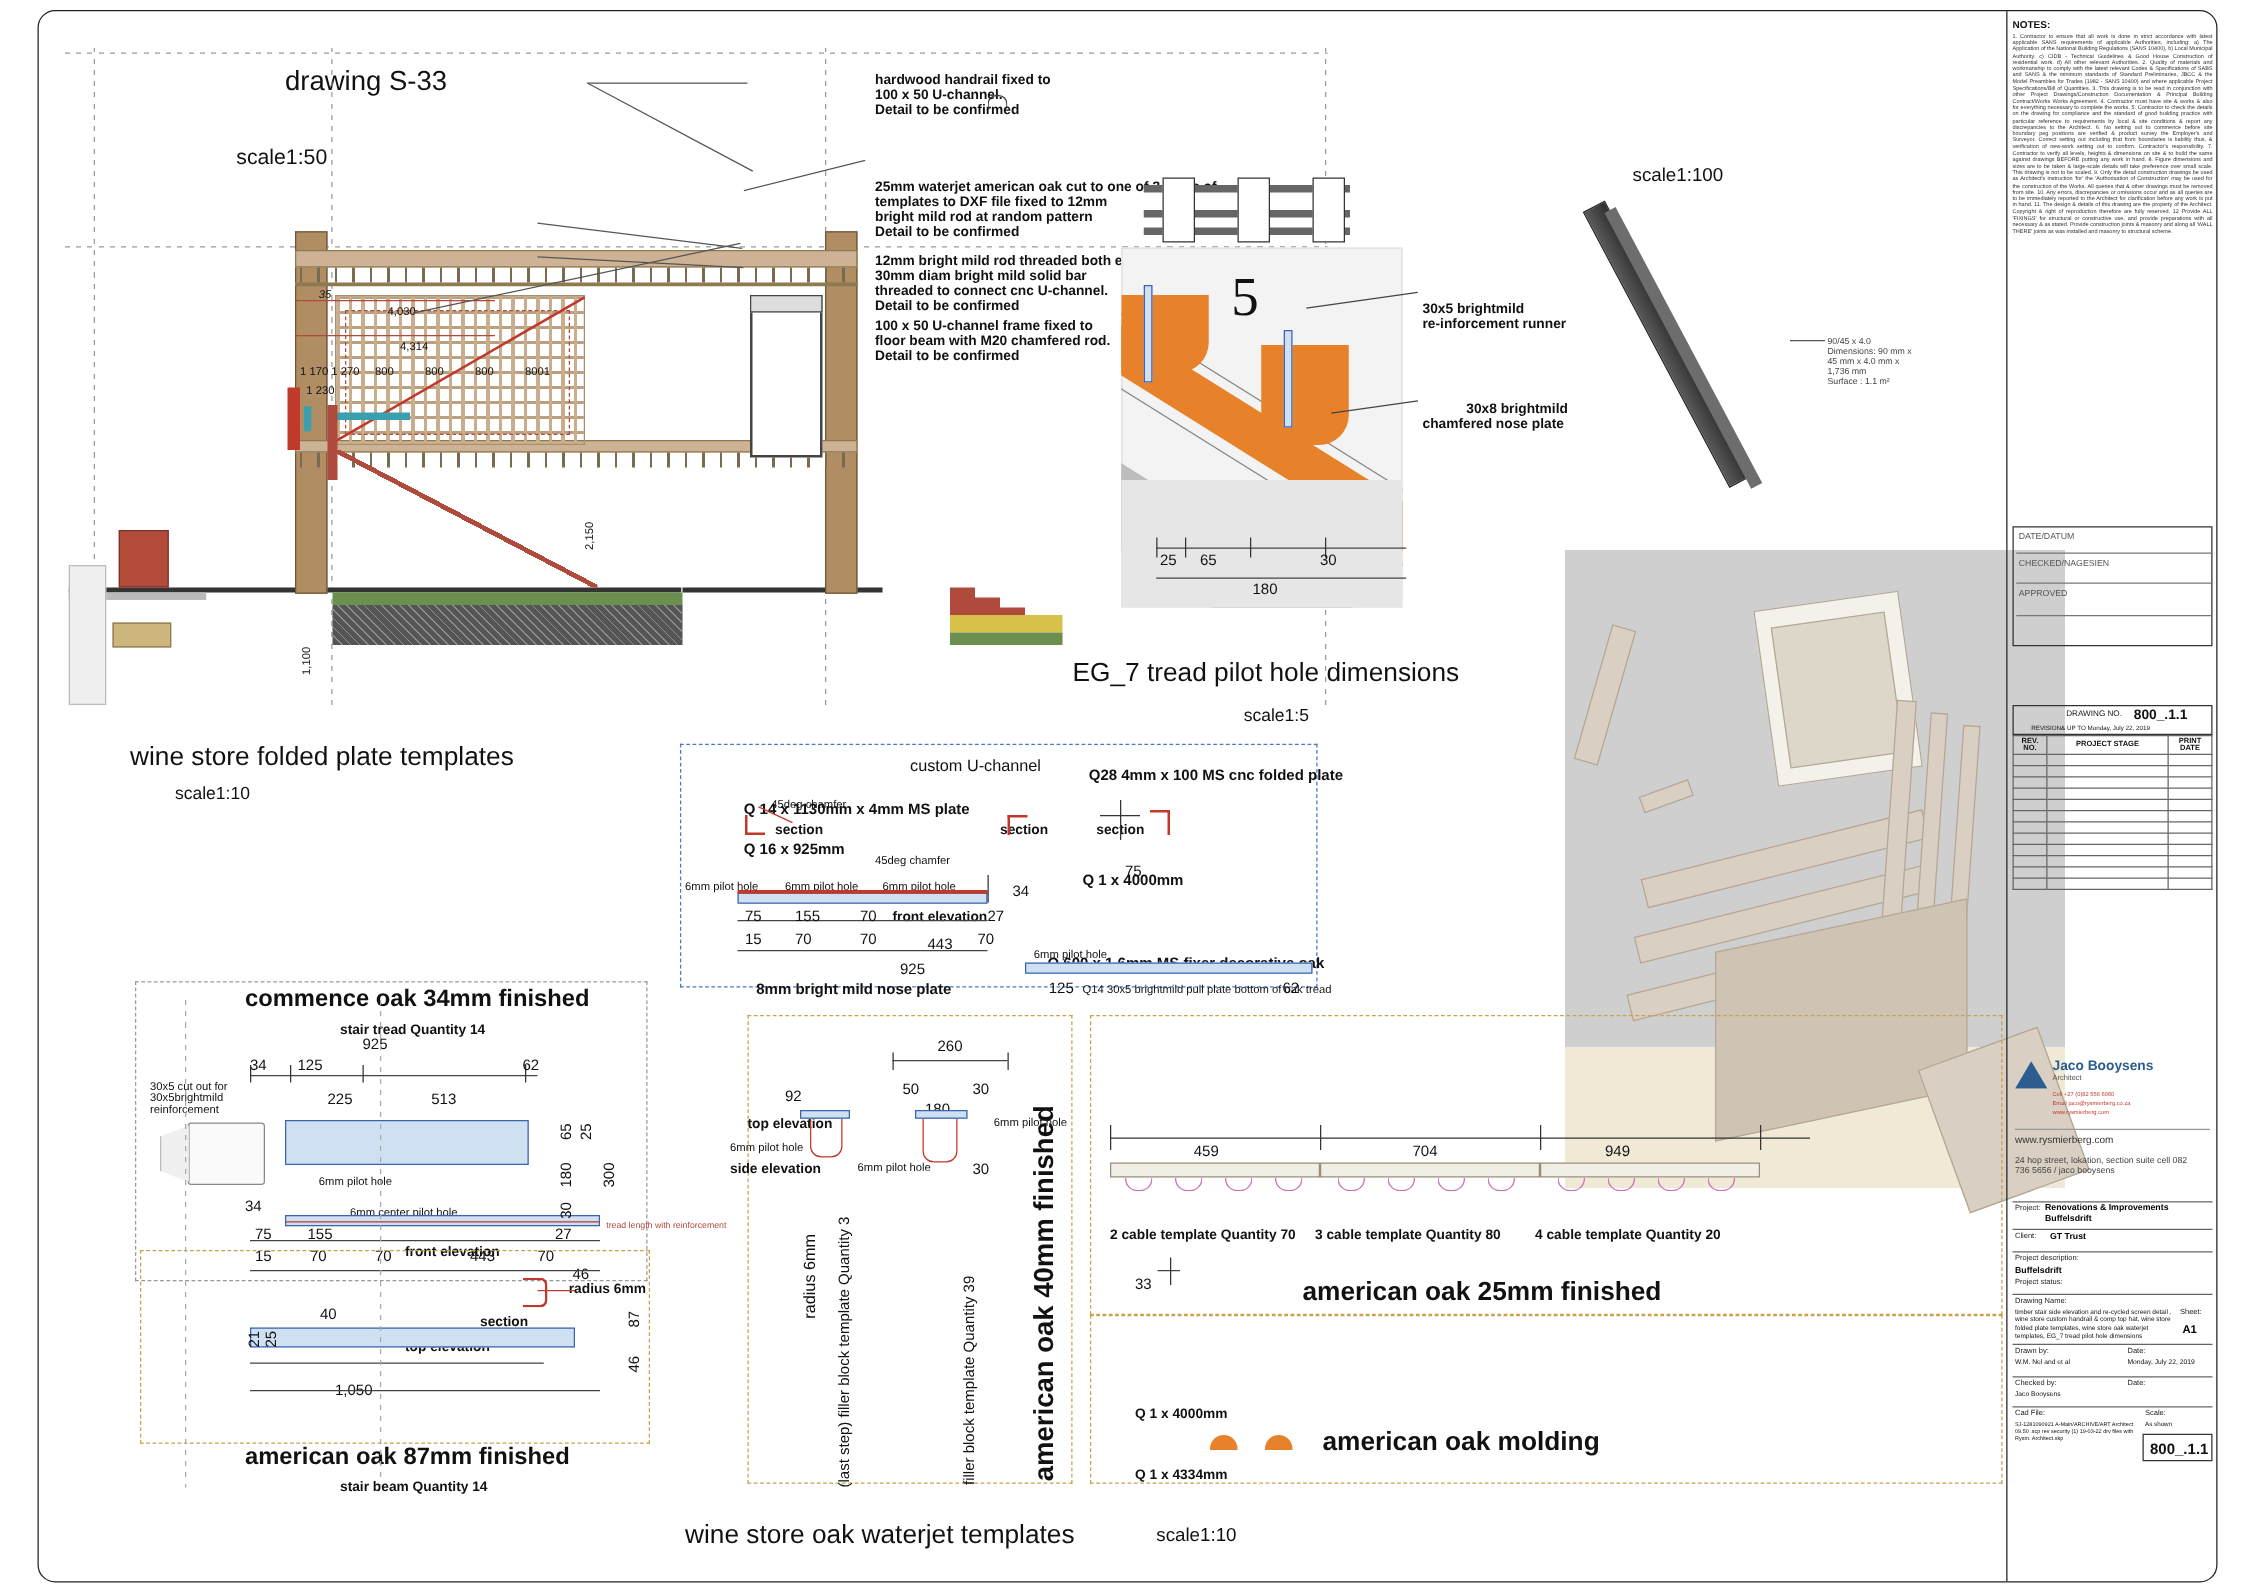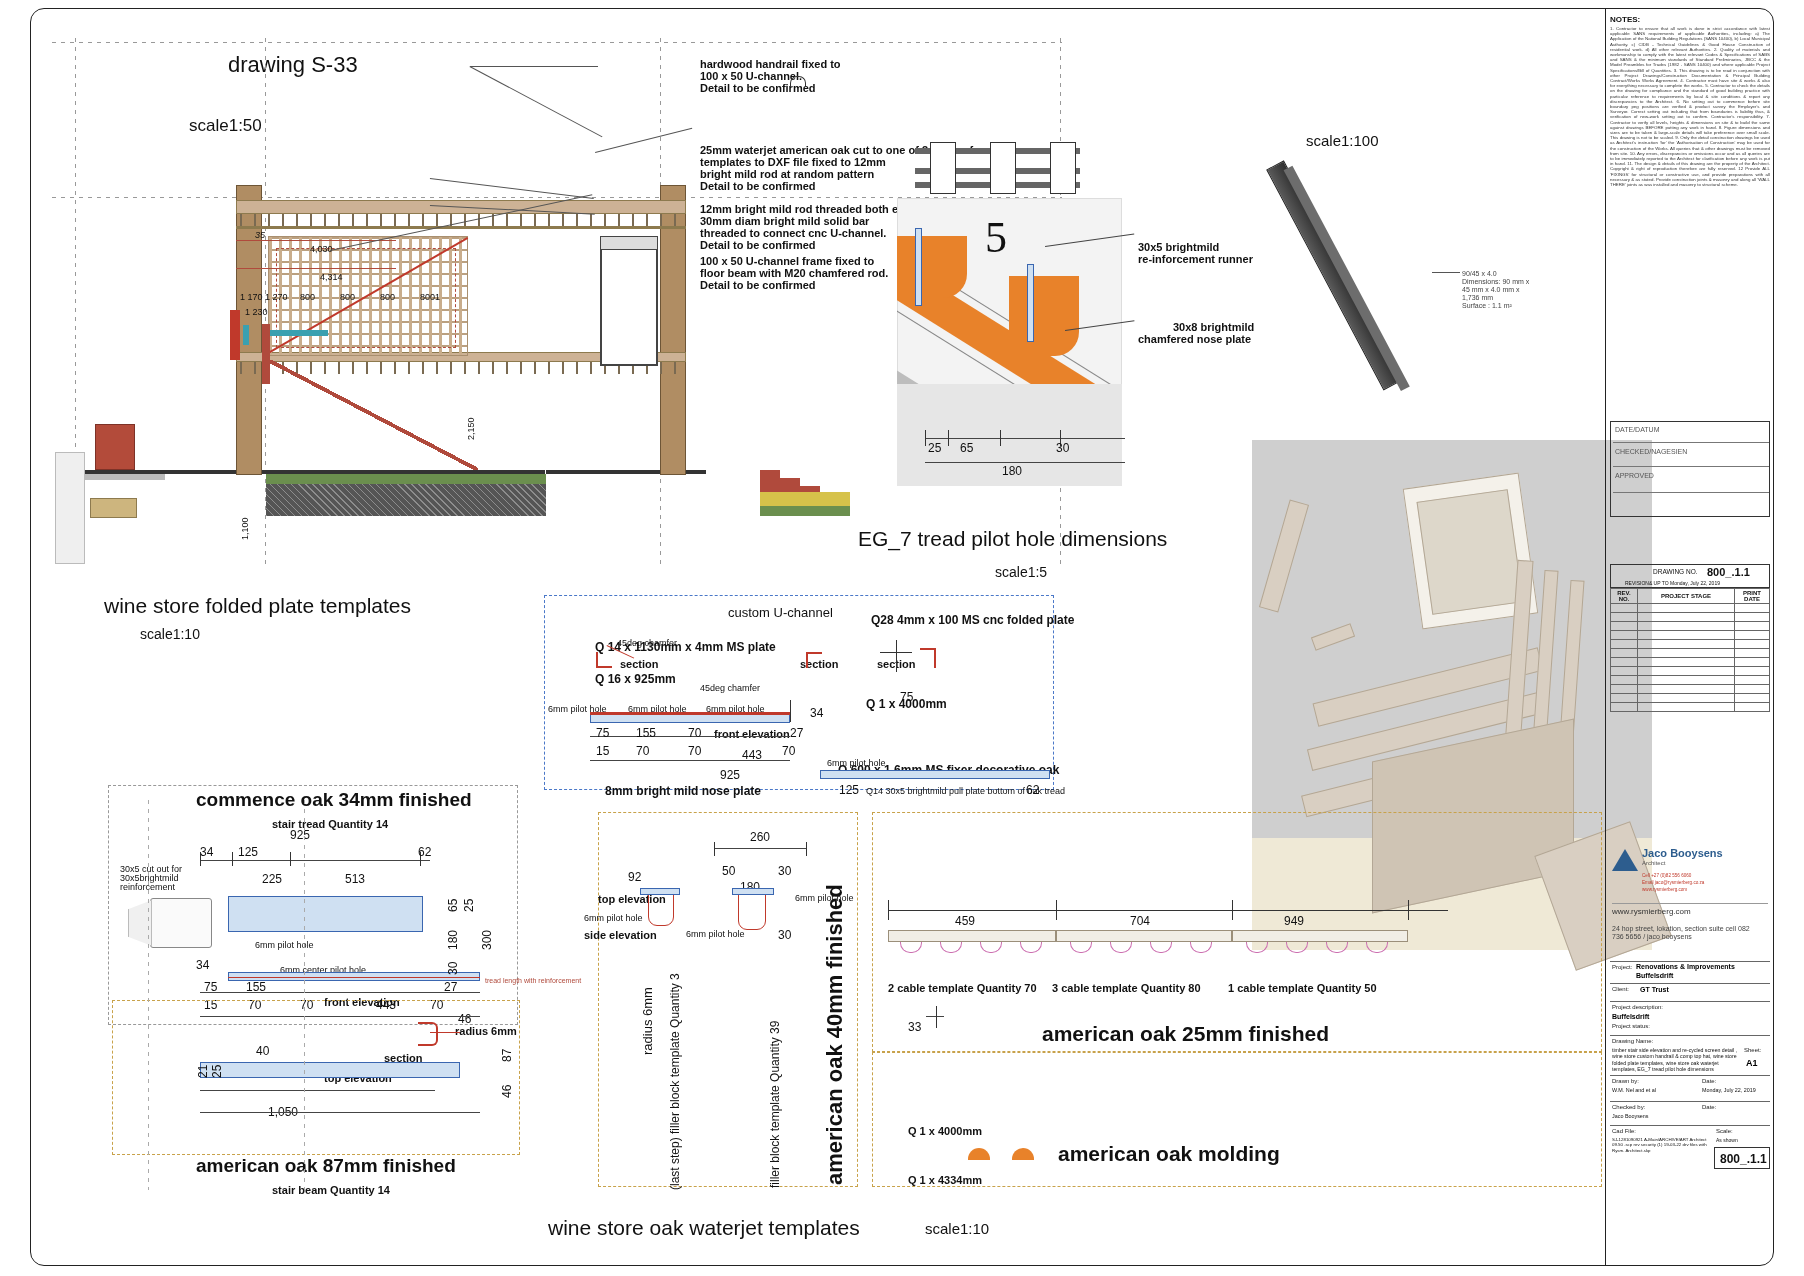--- a/index.html
+++ b/index.html
@@ -409,21 +409,21 @@
     <div class="t dim" style="left:1130px;top:914px;">704</div>
     <div class="t sml" style="left:1052px;top:982px;">3 cable template Quantity 80</div>
     <div class="vline" style="left:1232px;top:900px;height:20px;"></div>
 
     <div class="abs" style="left:1232px;top:930px;width:176px;height:12px;background:#f1eee6;border:1px solid #9b8f7a;box-sizing:border-box;"></div>
     <div class="abs" style="left:1246px;top:942px;width:20px;height:10px;border:1px solid #cc6fb0;border-top:none;border-radius:0 0 10px 10px;"></div>
     <div class="abs" style="left:1286px;top:942px;width:20px;height:10px;border:1px solid #cc6fb0;border-top:none;border-radius:0 0 10px 10px;"></div>
     <div class="abs" style="left:1326px;top:942px;width:20px;height:10px;border:1px solid #cc6fb0;border-top:none;border-radius:0 0 10px 10px;"></div>
     <div class="abs" style="left:1366px;top:942px;width:20px;height:10px;border:1px solid #cc6fb0;border-top:none;border-radius:0 0 10px 10px;"></div>
     <div class="t dim" style="left:1284px;top:914px;">949</div>
-    <div class="t sml" style="left:1228px;top:982px;">1 cable template Quantity 50</div>
+    <div class="t sml" style="left:1228px;top:982px;">4 cable template Quantity 20</div>
     <div class="vline" style="left:1408px;top:900px;height:20px;"></div>
   </div>
 
   <div class="dashorange" style="left:872px;top:1052px;width:730px;height:135px;"></div>
   <div class="t sml" style="left:908px;top:1125px;">Q 1 x 4000mm</div>
   <div class="t sml" style="left:908px;top:1174px;">Q 1 x 4334mm</div>
   <div class="t bold" style="left:1058px;top:1142px;font-size:21px;">american oak molding</div>
   <div class="abs" style="left:968px;top:1148px;width:22px;height:12px;background:#e8822a;border-radius:11px 11px 0 0;"></div>
   <div class="abs" style="left:1012px;top:1148px;width:22px;height:12px;background:#e8822a;border-radius:11px 11px 0 0;"></div>
 

